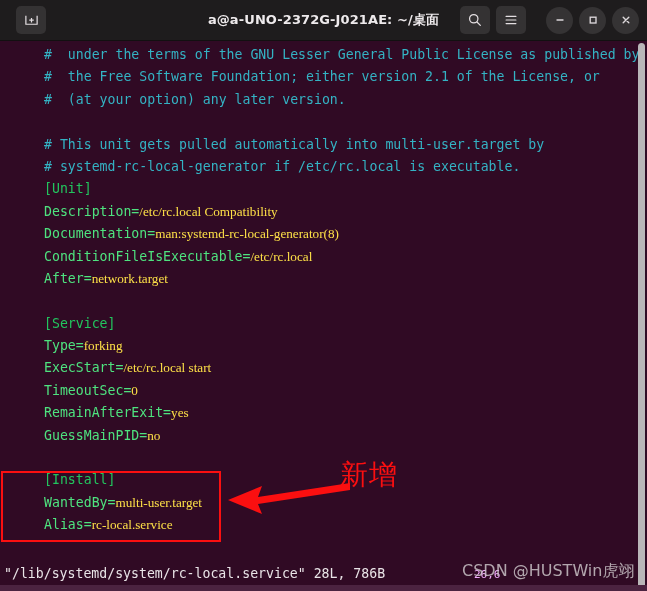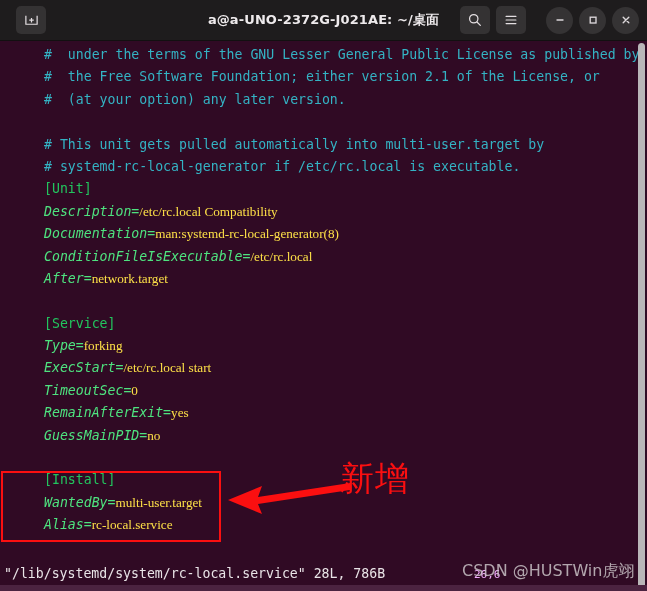--- a/index.html
+++ b/index.html
@@ -72,21 +72,21 @@
     left:4px; top:3px; right:12px;
     font-family:"DejaVu Sans Mono", monospace;
     font-size:13.2px;
     line-height:22.4px;
     white-space:pre;
     letter-spacing:0px;
   }
   .ln { height:22.4px;margin-left:40px; }
   .cmt  { color:#34b3c4; }
   .sect { color:#22c55e; }
-  .key  { color:#4ee37f;font-style:italic; }
+  .key  { color:#4ee37f; }
   .val  { color:#fde047;font-family:Liberation Serif, serif; }
 
   
   #statusline {
     position:absolute;
     left:4px; bottom:10px; right:12px;
     font-family:"DejaVu Sans Mono", monospace;
     font-size:13.2px;
     color:#e9e4e7;
     white-space:pre;
@@ -128,21 +128,21 @@
   #arrow {
     position:absolute;
     left:228px; top:440px;
     width:122px; height:38px;
     pointer-events:none;
   }
   #annot-text {
     position:absolute;
     left:340px; top:415px;
     font-family:"DejaVu Sans", sans-serif;
-    font-size:34px;
+    font-size:28px;
     font-weight:normal;
     color:#fb0f10;
     letter-spacing:1px;
   }
 
   
   #watermark {
     position:absolute;
     left:462px; bottom:9px;
     font-family:"DejaVu Sans", sans-serif;

